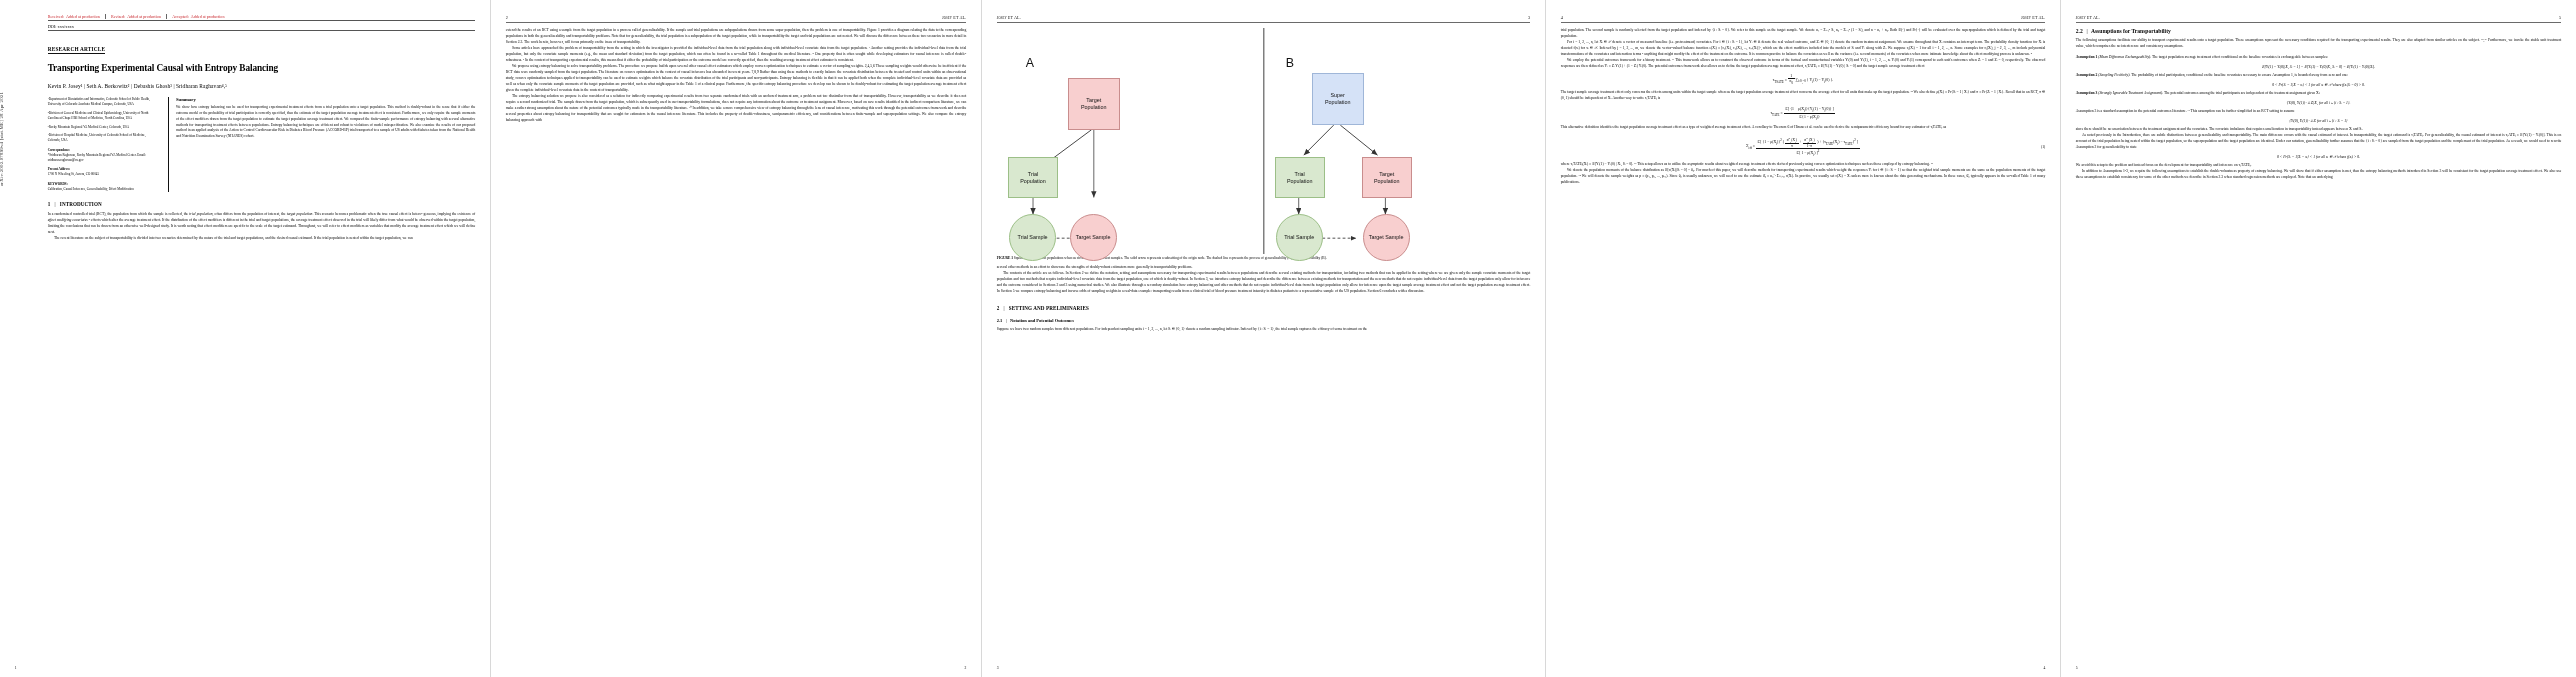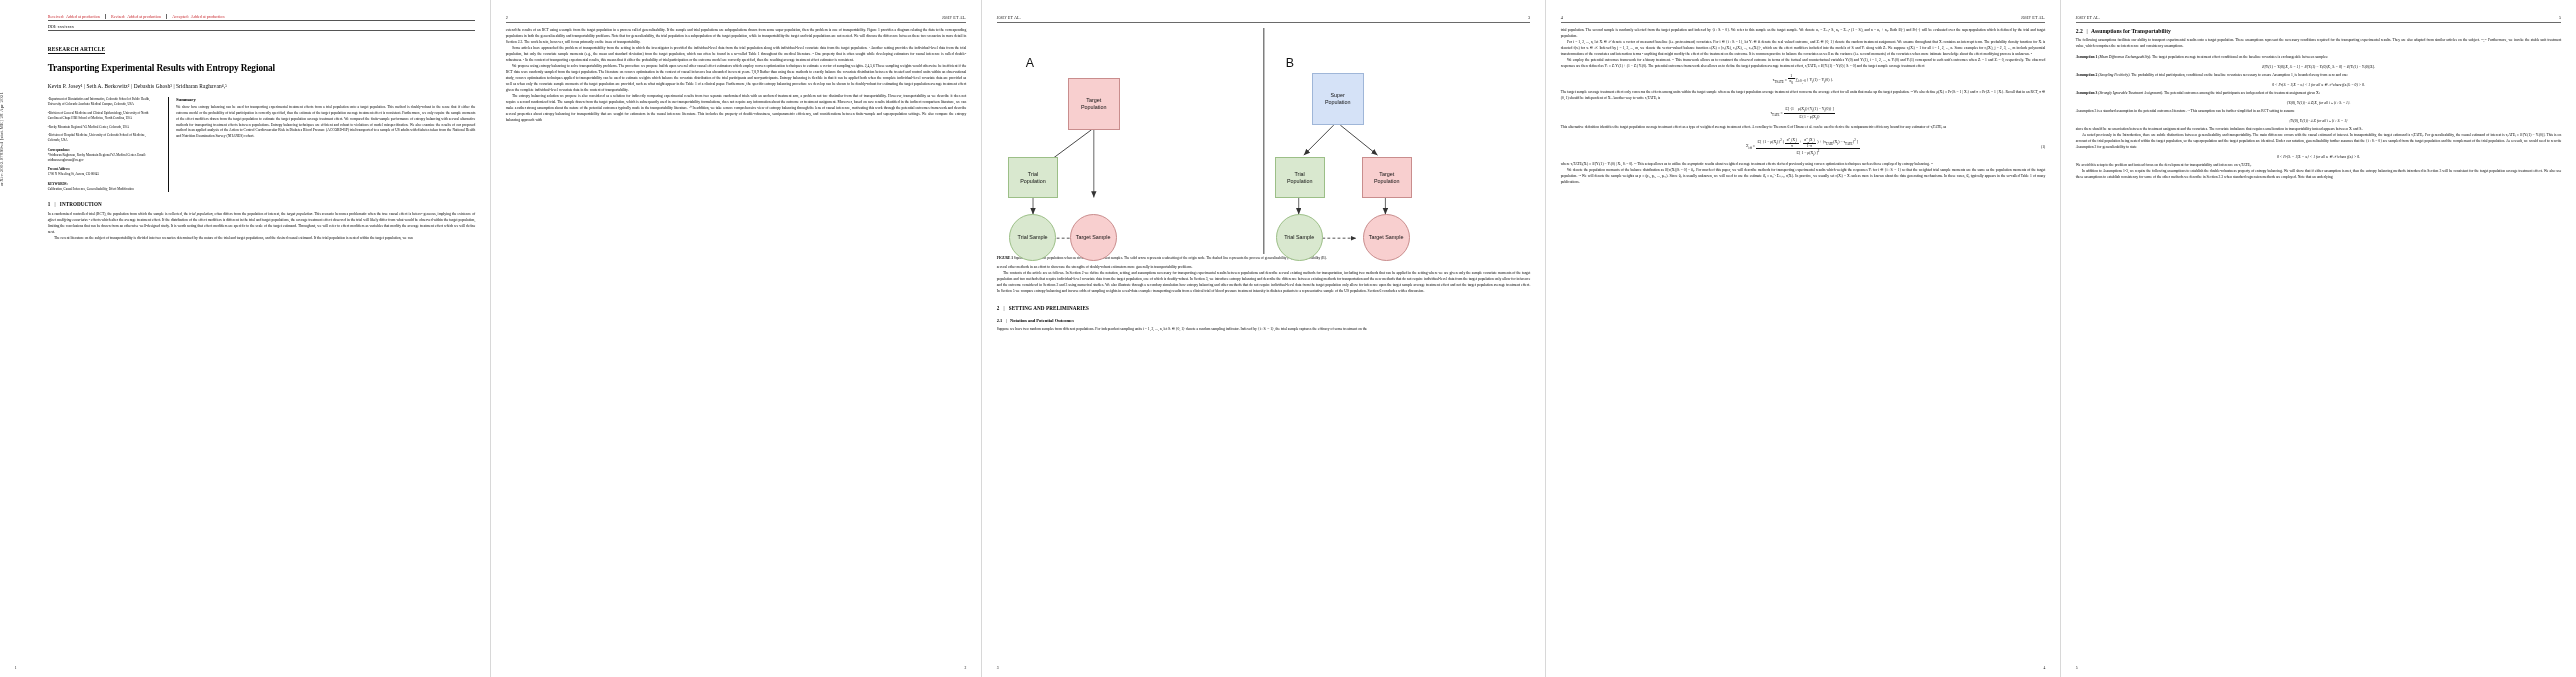--- a/index.html
+++ b/index.html
@@ -115,21 +115,21 @@
           &nbsp;<span>Added at production</span></span>
         <span class="sep"></span>
         <span class="cell"><span>Accepted:</span>
           &nbsp;<span>Added at production</span></span>
       </div>
 
       <div class="doi">DOI: xxx/xxxx</div>
 
       <div><span class="rtype">RESEARCH ARTICLE</span></div>
 
-      <h1 class="title">Transporting Experimental Results with Entropy Regional</h1>
+      <h1 class="title">Transporting Experimental Causal with Entropy Balancing</h1>
 
       <div class="authors">Kevin P. Josey¹  |  Seth A. Berkowitz²  |  Debashis Ghosh³  |  Sridharan Raghavan⁴,⁵</div>
 
       <div class="twocol">
         <div class="colL">
           <div class="affil">¹Department of Biostatistics and Informatics, Colorado School of Public Health, University of Colorado Anschutz Medical Campus, Colorado, USA</div>
           <div class="affil">²Division of General Medicine and Clinical Epidemiology, University of North Carolina at Chapel Hill School of Medicine, North Carolina, USA</div>
           <div class="affil">³Rocky Mountain Regional VA Medical Center, Colorado, USA</div>
           <div class="affil">⁴Division of Hospital Medicine, University of Colorado School of Medicine, Colorado, USA</div>
           <div class="kw"><b>Correspondence</b>

